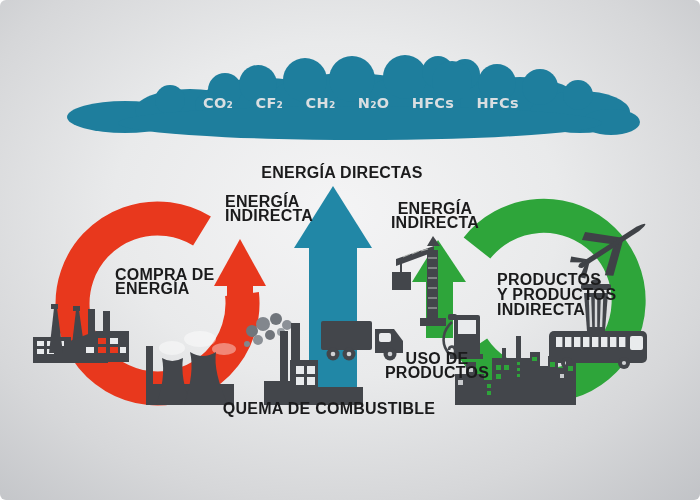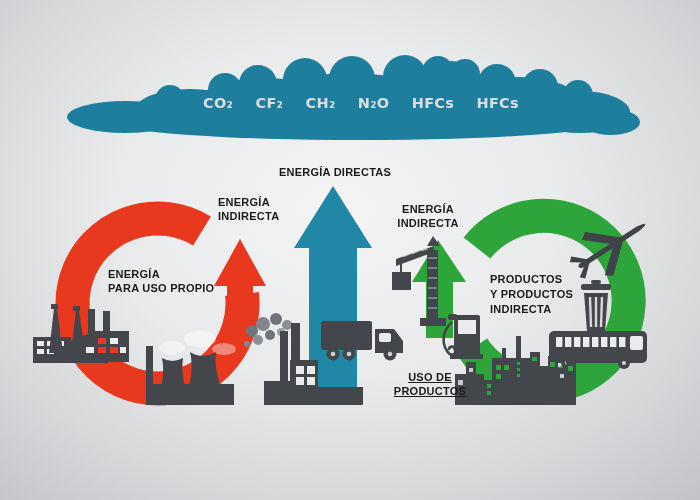--- a/index.html
+++ b/index.html
@@ -1,25 +1,26 @@
 <!DOCTYPE html>
 <html><head>
 <meta charset="utf-8">
 <style>
   html,body{margin:0;padding:0;}
   #stage{
     position:relative;width:700px;height:500px;overflow:hidden;
     background:radial-gradient(ellipse 560px 420px at 48% 42%, #f4f4f5 0%, #e9eaeb 40%, #d6d7d9 70%, #bdbfc3 100%);
     font-family:"Liberation Sans", sans-serif;
+    border-radius:6px;
   }
   svg{position:absolute;left:0;top:0;}
   .label{
     position:absolute;
-    font-weight:700;font-size:11px;line-height:13.5px;
-    color:#1b1b1c;letter-spacing:.25px;white-space:nowrap;
+    font-weight:700;font-size:16px;line-height:13.5px;
+    color:#1b1b1c;letter-spacing:.25px;white-space:nowrap;margin-left:7px;
   }
   .label div{white-space:nowrap;}
   .center{text-align:center;transform:translateX(-50%);}
   .gas-row{
     position:absolute;left:203px;top:95px;width:316px;
     display:flex;justify-content:space-between;align-items:center;
     font-family:"DejaVu Sans","Liberation Sans",sans-serif;
     font-weight:700;font-size:14.5px;color:#d9dee1;letter-spacing:.3px;
   }
   .source{
@@ -265,32 +266,35 @@
     <div>ENERGÍA</div>
     <div>INDIRECTA</div>
   </div>
 
   <div class="label center" style="left:428px;top:202px;line-height:14px;">
     <div>ENERGÍA</div>
     <div>INDIRECTA</div>
   </div>
 
   <div class="label" style="left:108px;top:268px;">
+    <div>COMPRA DE</div>
     <div>ENERGÍA</div>
-    <div>PARA USO PROPIO</div>
   </div>
 
 
   <div class="label" style="left:490px;top:272px;line-height:15px;">
     <div>PRODUCTOS</div>
     <div>Y PRODUCTOS</div>
     <div>INDIRECTA</div>
   </div>
 
-  <div class="label center" style="left:430px;top:370px;line-height:14px;text-decoration:underline;">
+  <div class="label center" style="left:430px;top:352px;line-height:14px;">
     <div>USO DE</div>
     <div>PRODUCTOS</div>
   </div>
 
+  <div class="label center" style="left:322px;top:402px;">
+    <div>QUEMA DE COMBUSTIBLE</div>
+  </div>
 
 
 
 </div>
 
 </body></html>

